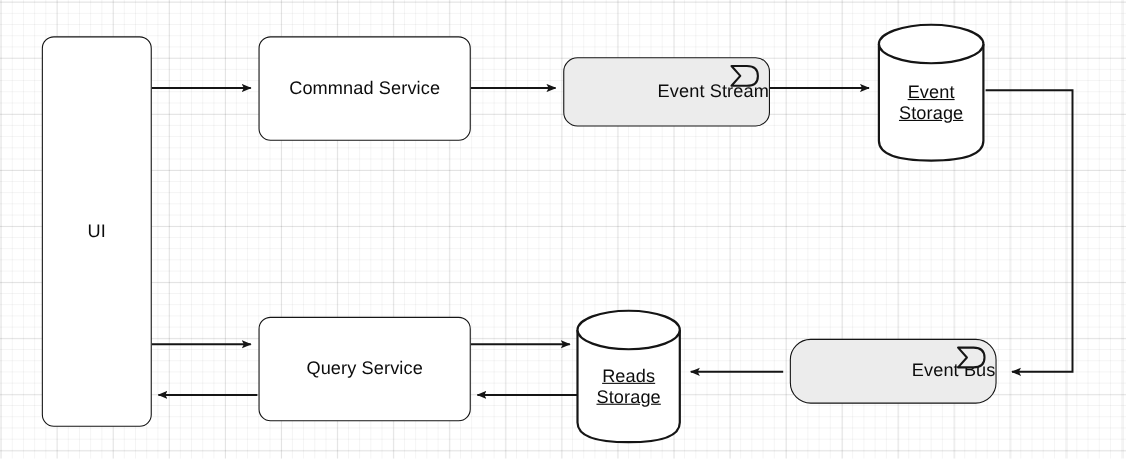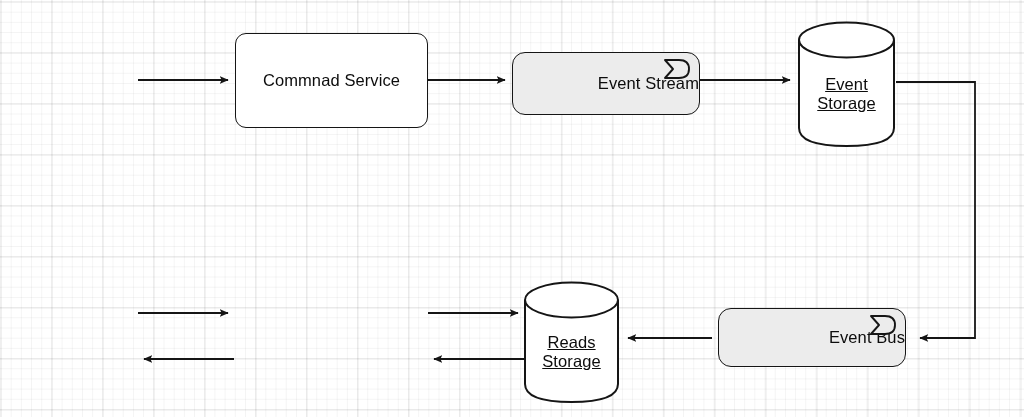--- a/index.html
+++ b/index.html
@@ -113,20 +113,23 @@
 
     <path d="M 138 313 L 228 313" fill="none" stroke="#151515" stroke-width="1.8" marker-end="url(#arrow)"></path>
 
     <path d="M 428 313 L 518 313" fill="none" stroke="#151515" stroke-width="1.8" marker-end="url(#arrow)"></path>
 
     <path d="M 525 359 L 434 359" fill="none" stroke="#151515" stroke-width="1.8" marker-end="url(#arrow)"></path>
 
     <path d="M 234 359 L 144 359" fill="none" stroke="#151515" stroke-width="1.8" marker-end="url(#arrow)"></path>
   </svg>
 
+  <div class="node rounded-box" style="left:38px; top:33px; width:100px; height:355px;">
+    <span class="nolabel">UI</span>
+  </div>
 
   <div class="node rounded-box" style="left:235px; top:33px; width:193px; height:95px;">
     <span class="nolabel">Commnad Service</span>
   </div>
 
   <div class="node rounded-box proc-box shaded" style="left:512px; top:52px; width:188px; height:63px;">
     <span class="nolabel">Event Stream</span>
     <svg class="queue-icon" viewBox="0 0 30 26" xmlns="http://www.w3.org/2000/svg">
       <path d="M 3 4 L 17 4 Q 27 4 27 13 Q 27 22 17 22 L 3 22 L 11 13 z" fill="#ececec" stroke="#151515" stroke-width="1.9" stroke-linejoin="round"></path>
     </svg>
@@ -134,30 +137,33 @@
 
   <div class="node cyl" style="left:797px; top:20px; width:99px; height:128px;">
     <svg class="cyl-svg" viewBox="0 0 99 128" preserveAspectRatio="none" xmlns="http://www.w3.org/2000/svg">
       <path d="M 2 20 L 2 108 Q 2 126 49.5 126 Q 97 126 97 108 L 97 20" fill="#ffffff" stroke="#151515" stroke-width="2"></path>
       <ellipse cx="49.5" cy="20" rx="47.5" ry="17.5" fill="#ffffff" stroke="#151515" stroke-width="2"></ellipse>
     </svg>
     <span class="cyl-label nolabel">Event
 Storage</span>
   </div>
 
-  <div class="node rounded-box proc-box shaded" style="left:718px; top:308px; width:188px; height:59px;">
+  <div class="node rounded-box proc-box shaded" style="left:718px; top:308px; width:188px; height:59px;border-radius:19px;">
     <span class="nolabel">Event Bus</span>
     <svg class="queue-icon" viewBox="0 0 30 26" xmlns="http://www.w3.org/2000/svg">
       <path d="M 3 4 L 17 4 Q 27 4 27 13 Q 27 22 17 22 L 3 22 L 11 13 z" fill="#ececec" stroke="#151515" stroke-width="1.9" stroke-linejoin="round"></path>
     </svg>
   </div>
 
   <div class="node cyl" style="left:523px; top:280px; width:97px; height:124px;">
     <svg class="cyl-svg" viewBox="0 0 97 124" preserveAspectRatio="none" xmlns="http://www.w3.org/2000/svg">
       <path d="M 2 20 L 2 104 Q 2 122 48.5 122 Q 95 122 95 104 L 95 20" fill="#ffffff" stroke="#151515" stroke-width="2"></path>
       <ellipse cx="48.5" cy="20" rx="46.5" ry="17.5" fill="#ffffff" stroke="#151515" stroke-width="2"></ellipse>
     </svg>
     <span class="cyl-label nolabel">Reads
 Storage</span>
   </div>
 
+  <div class="node rounded-box" style="left:235px; top:288px; width:193px; height:95px;">
+    <span class="nolabel">Query Service</span>
+  </div>
 
 </div>
 
 </body></html>

